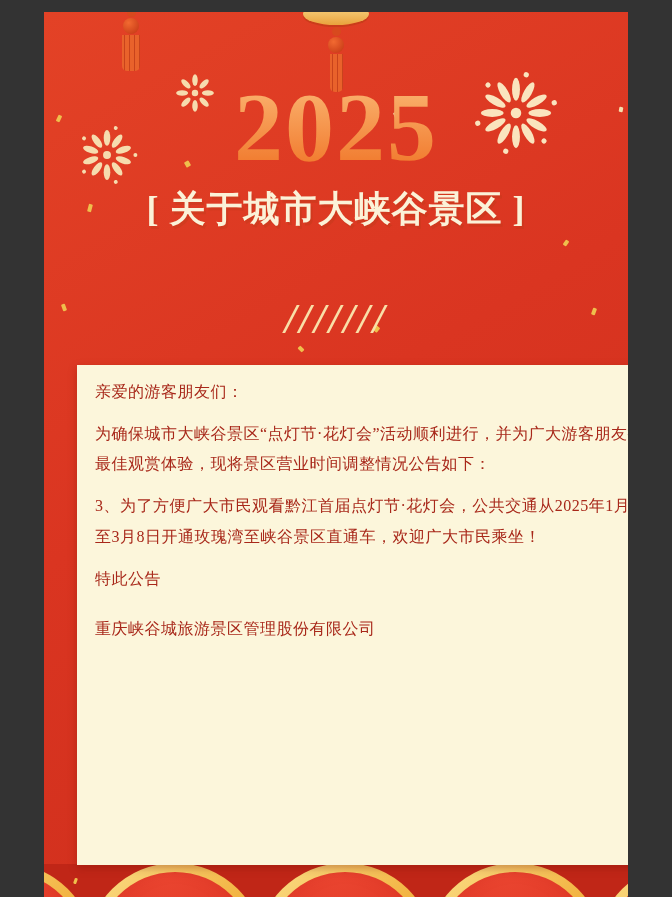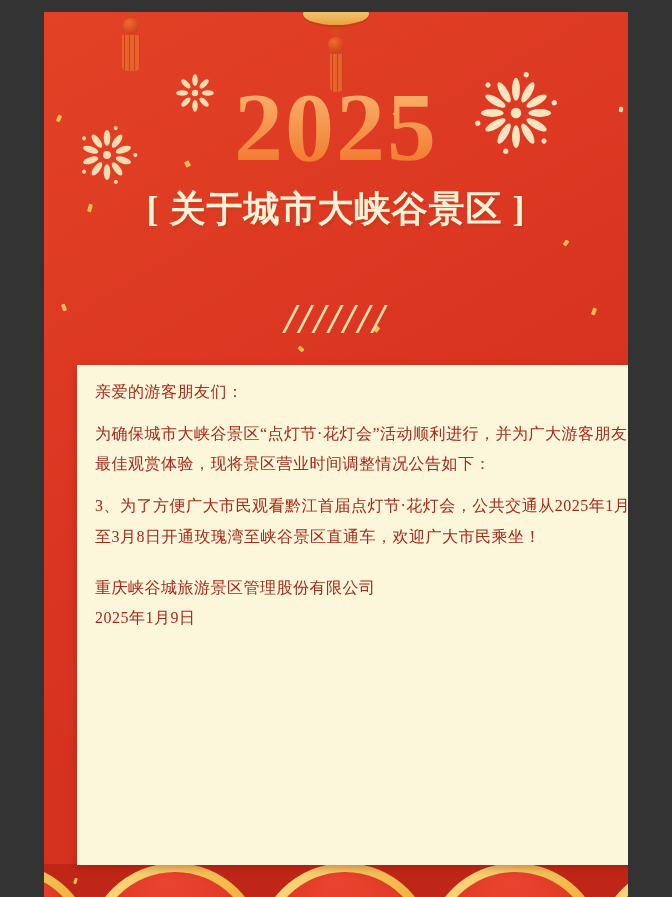--- a/index.html
+++ b/index.html
@@ -184,23 +184,23 @@
 
   <div class="year">2025</div>
   <div class="title-main">[ 关于城市大峡谷景区 ]</div>
   <div class="slashes">///////</div>
 
   <div class="card">
     <div class="card-inner">
       <p>亲爱的游客朋友们：</p>
       <p>为确保城市大峡谷景区“点灯节·花灯会”活动顺利进行，并为广大游客朋友提供最佳观赏体验，现将景区营业时间调整情况公告如下：</p>
       <p>3、为了方便广大市民观看黔江首届点灯节·花灯会，公共交通从2025年1月11日至3月8日开通玫瑰湾至峡谷景区直通车，欢迎广大市民乘坐！</p>
+      <p>特此公告</p>
       <div class="signature">
         <div>重庆峡谷城旅游景区管理股份有限公司</div>
-        <div>2025年1月9日</div>
       </div>
     </div>
   </div>
 
   <div class="footer"></div>
   <div class="scallop" style="left:-128px;"></div>
   <div class="scallop" style="left:42px;"></div>
   <div class="scallop" style="left:212px;"></div>
   <div class="scallop" style="left:382px;"></div>
   <div class="scallop" style="left:552px;"></div>

